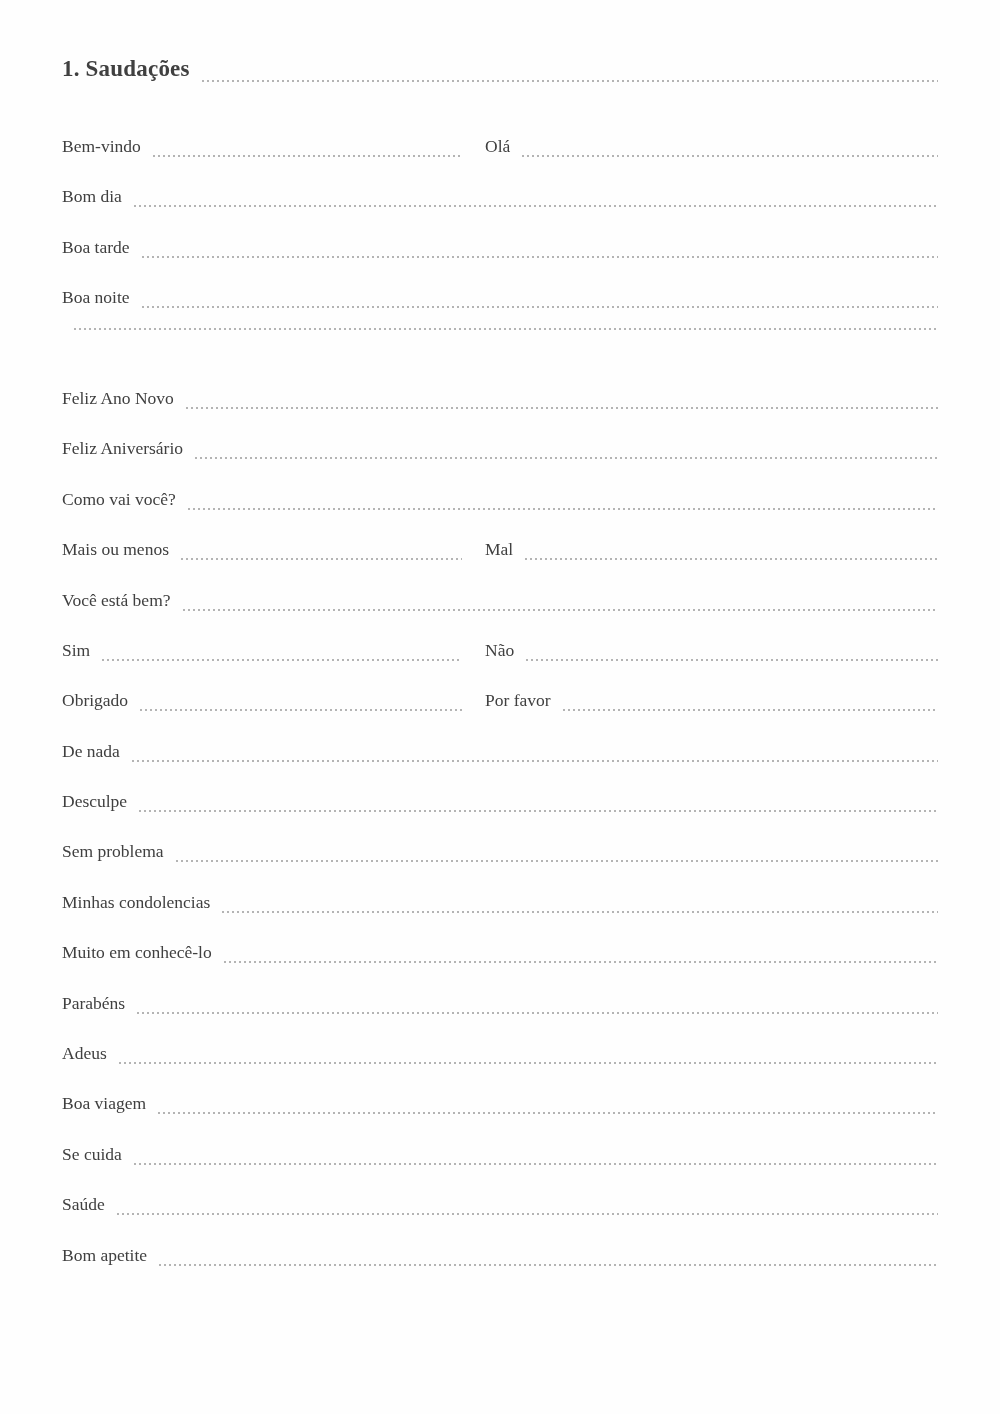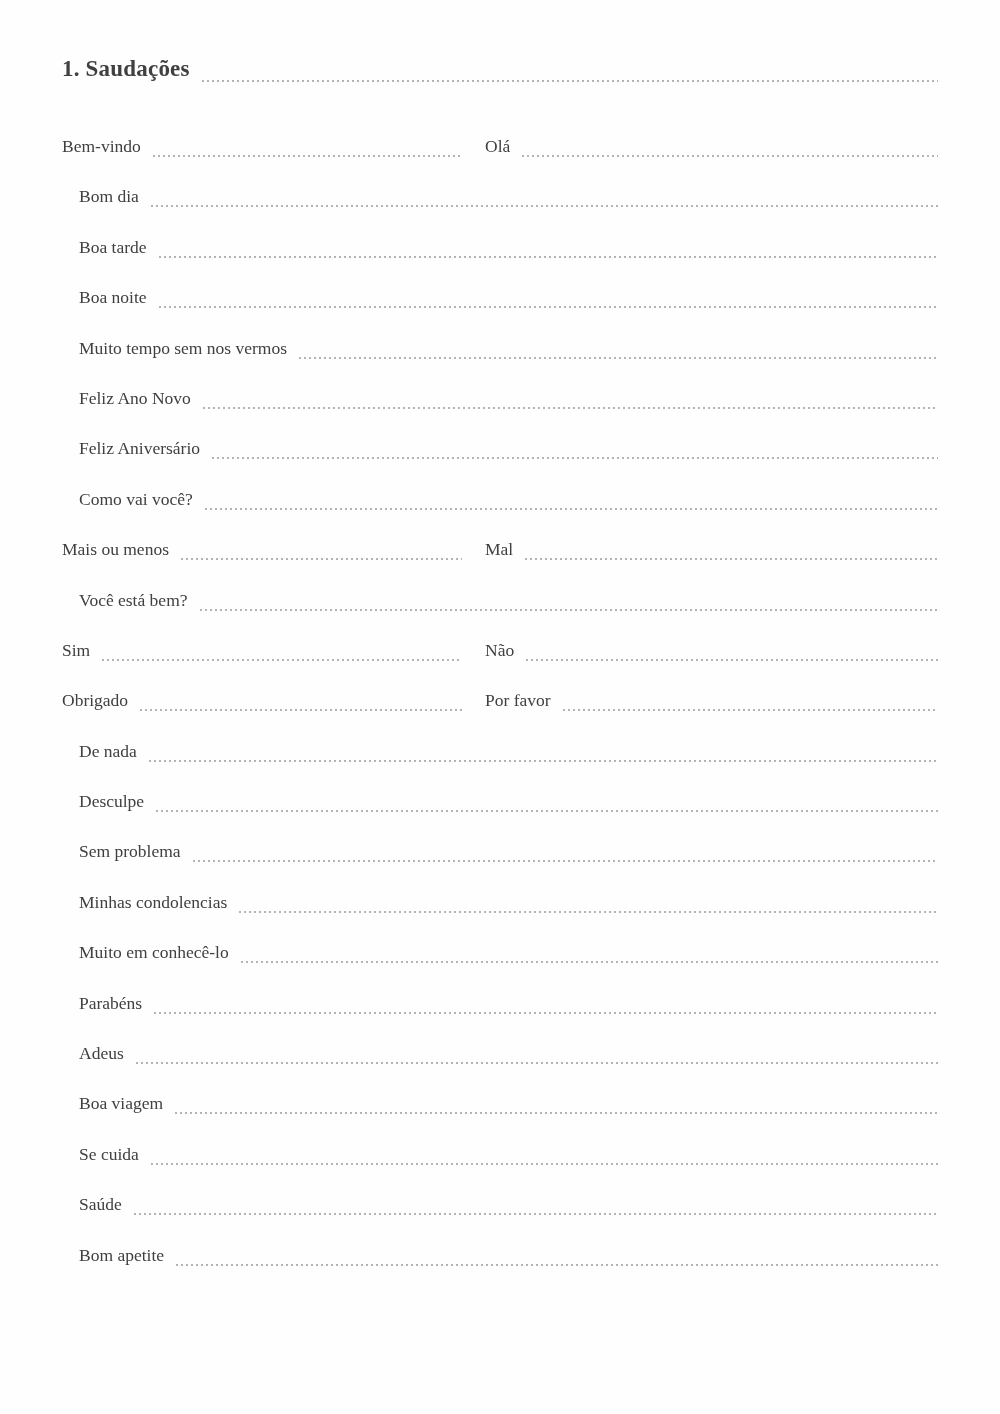--- a/index.html
+++ b/index.html
@@ -44,21 +44,20 @@
   }
   .rows {
     margin-top: 35px;
   }
   .row {
     height: 50.4px;
   }
   .row.single {
     display: flex;
     align-items: baseline;
-    margin-left: 17px;
   }
   .row.two {
     display: grid;
     grid-template-columns: 400px 1fr;
     column-gap: 23px;
   }
   .cell {
     display: flex;
     align-items: baseline;
   }
@@ -93,21 +92,20 @@
       </div>
       <div class="row single">
         <span class="label">Boa tarde</span>
         <div class="dotline"></div>
       </div>
       <div class="row single">
         <span class="label">Boa noite</span>
         <div class="dotline"></div>
       </div>
       <div class="row single">
-        <span class="label">Muito tempo sem nos vermos</span>
         <div class="dotline"></div>
       </div>
       <div class="row single">
         <span class="label">Feliz Ano Novo</span>
         <div class="dotline"></div>
       </div>
       <div class="row single">
         <span class="label">Feliz Aniversário</span>
         <div class="dotline"></div>
       </div>

